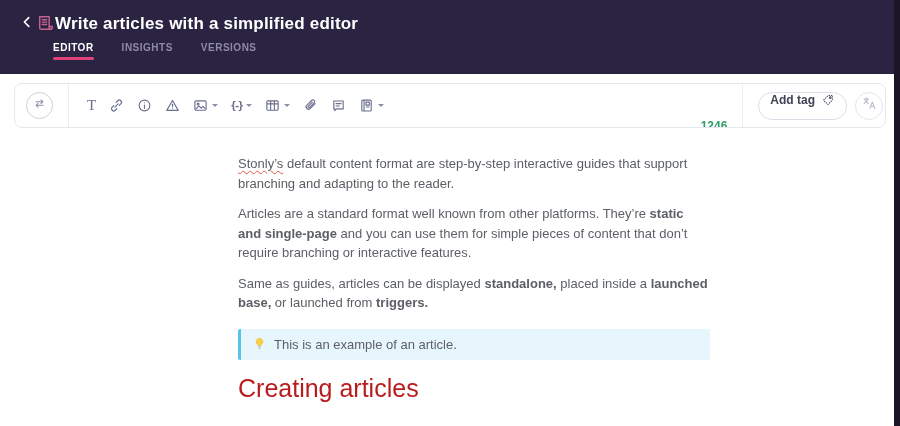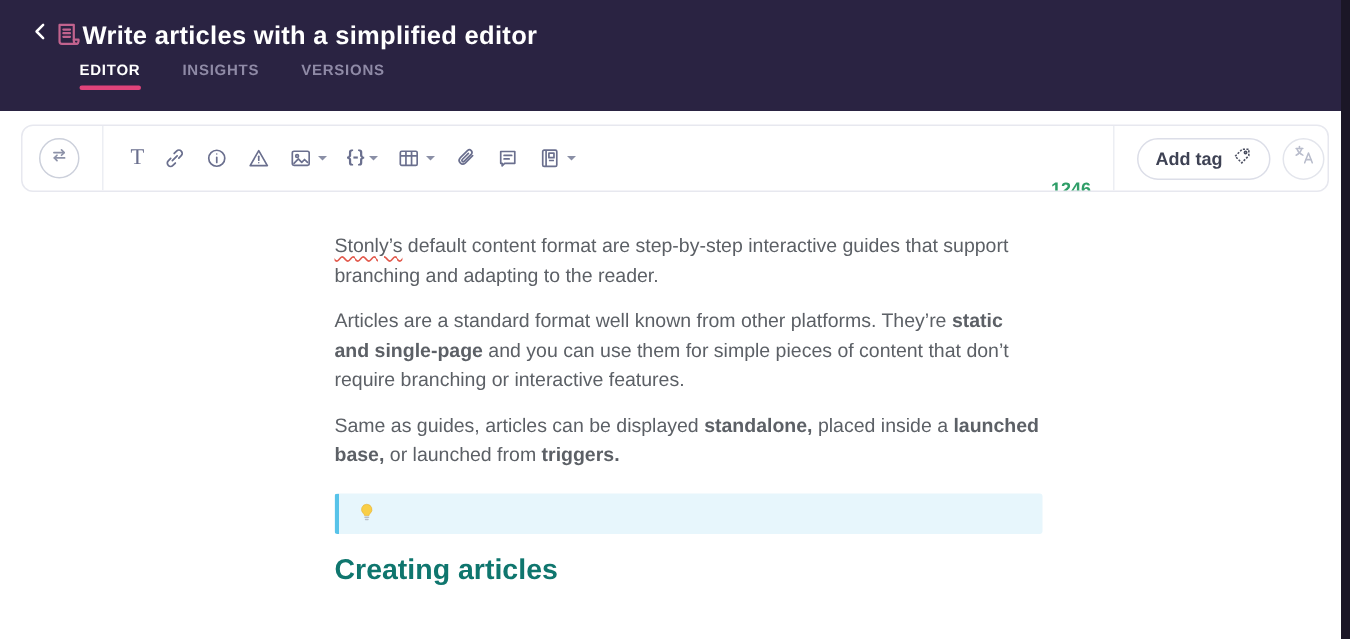--- a/index.html
+++ b/index.html
@@ -147,21 +147,20 @@
     font-size: 12px;
     font-weight: 600;
     margin-right: 15px;
   }
   .add-tag-btn {
     height: 28px;
     border: 1px solid #dcdee8;
     border-radius: 14px;
     background: #ffffff;
     display: flex;
-    align-items: center;
     gap: 6px;
     padding: 0 11px;
     margin-left: 15px;
     font-size: 12px;
     font-weight: 600;
     color: #3e4254;
     cursor: pointer;
     align-self: center;
     white-space: nowrap;
   }
@@ -177,20 +176,21 @@
     align-self: center;
     cursor: pointer;
     flex: 0 0 auto;
   }
 
   
   .editor-surface {
     padding: 26px 0 0 223px;
     width: 715px;
     cursor: text;
+    margin-left: 15px;
   }
   .editor-surface p,
   .editor-surface li {
     font-size: 13px;
     line-height: 1.5;
     color: #5c6066;
   }
   .editor-surface p { margin-bottom: 11px; width: 472px; }
   .bold { font-weight: 700; }
   .spellcheck-error {
@@ -205,23 +205,23 @@
     border-left: 3px solid #57c3e9;
     border-radius: 2px;
     padding: 6px 12px;
     display: flex;
     align-items: center;
     gap: 8px;
   }
   .callout p { margin: 0; width: auto; }
   .bulb-icon { display: flex; flex: 0 0 auto; }
   .section-heading {
-    font-size: 19px;
-    font-weight: 700;
-    color: #0f766e;
+    font-size: 25px;
+    font-weight: 400;
+    color: #b91c1c;
     margin: 14px 0 10px 0;
   }
 </style>
 </head>
 <body>
 
 <div class="screen">
   <div class="right-strip"></div>
 
   <div class="app-header">
@@ -399,19 +399,20 @@
     <p><span>Same as guides, articles can be displayed </span><span class="bold">standalone,</span><span> placed inside a </span><span class="bold">launched base,</span><span> or launched from </span><span class="bold">triggers.</span></p>
 
     <div class="callout">
       <span class="bulb-icon">
         <svg width="13" height="15" viewBox="0 0 16 18">
           <path d="M8 1.2 a4.3 4.3 0 0 1 2.8 7.55 c-.55.5-.9 1-.9 1.65 h-3.8 c0-.65-.35-1.15-.9-1.65 A4.3 4.3 0 0 1 8 1.2 z" fill="#f9ce46" stroke="#e4b33c" stroke-width="0.5"></path>
           <rect x="5.9" y="11.2" width="4.2" height="1.3" rx="0.65" fill="#b9bec7"></rect>
           <rect x="6.4" y="13.1" width="3.2" height="1.2" rx="0.6" fill="#b9bec7"></rect>
         </svg>
       </span>
+      <p>This is an example of an article.</p>
     </div>
 
     <h2 class="section-heading">Creating articles</h2>
 
 
   </div>
 </div>
 
 </body></html>

